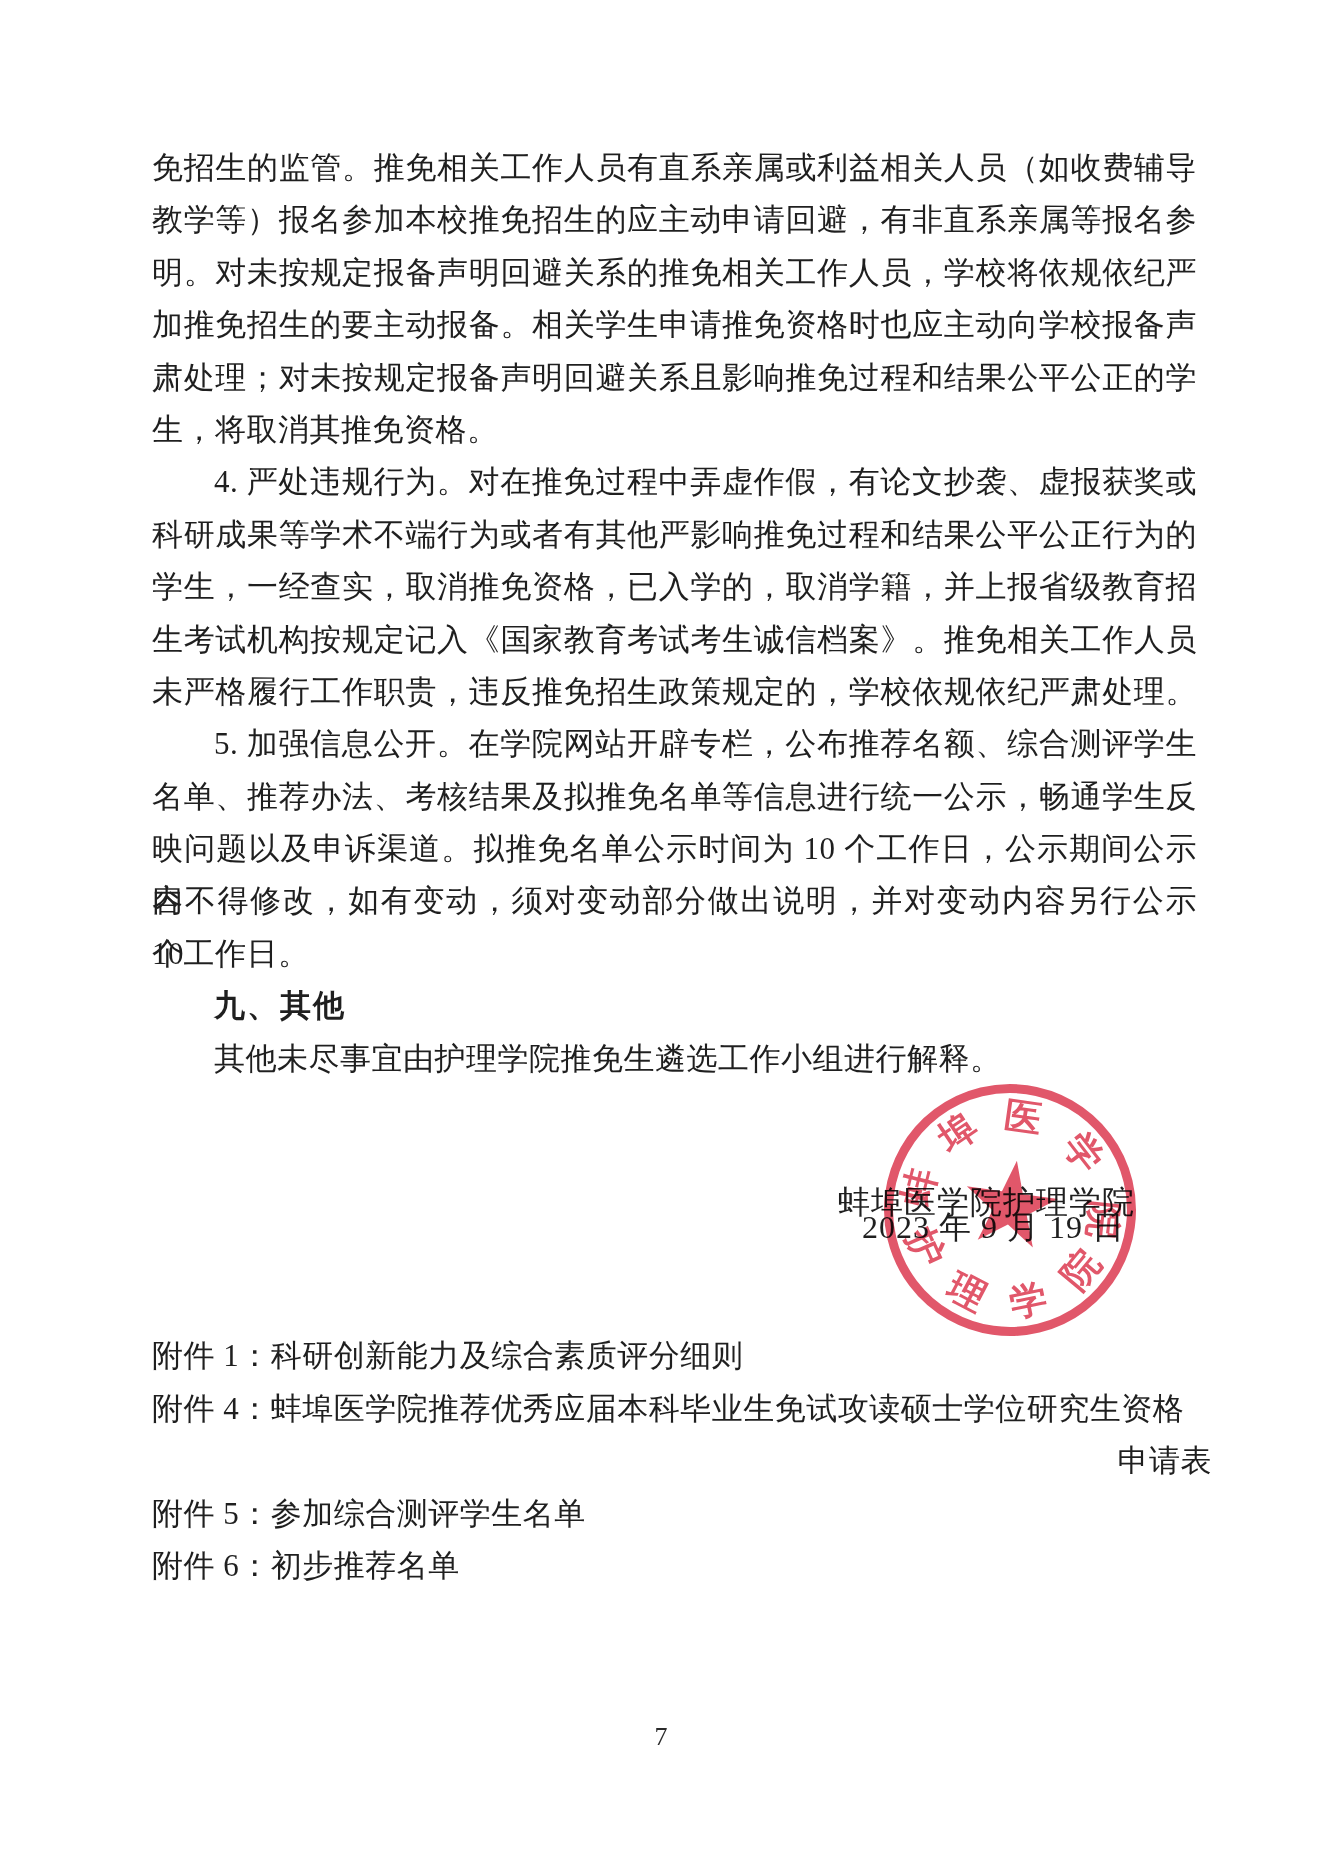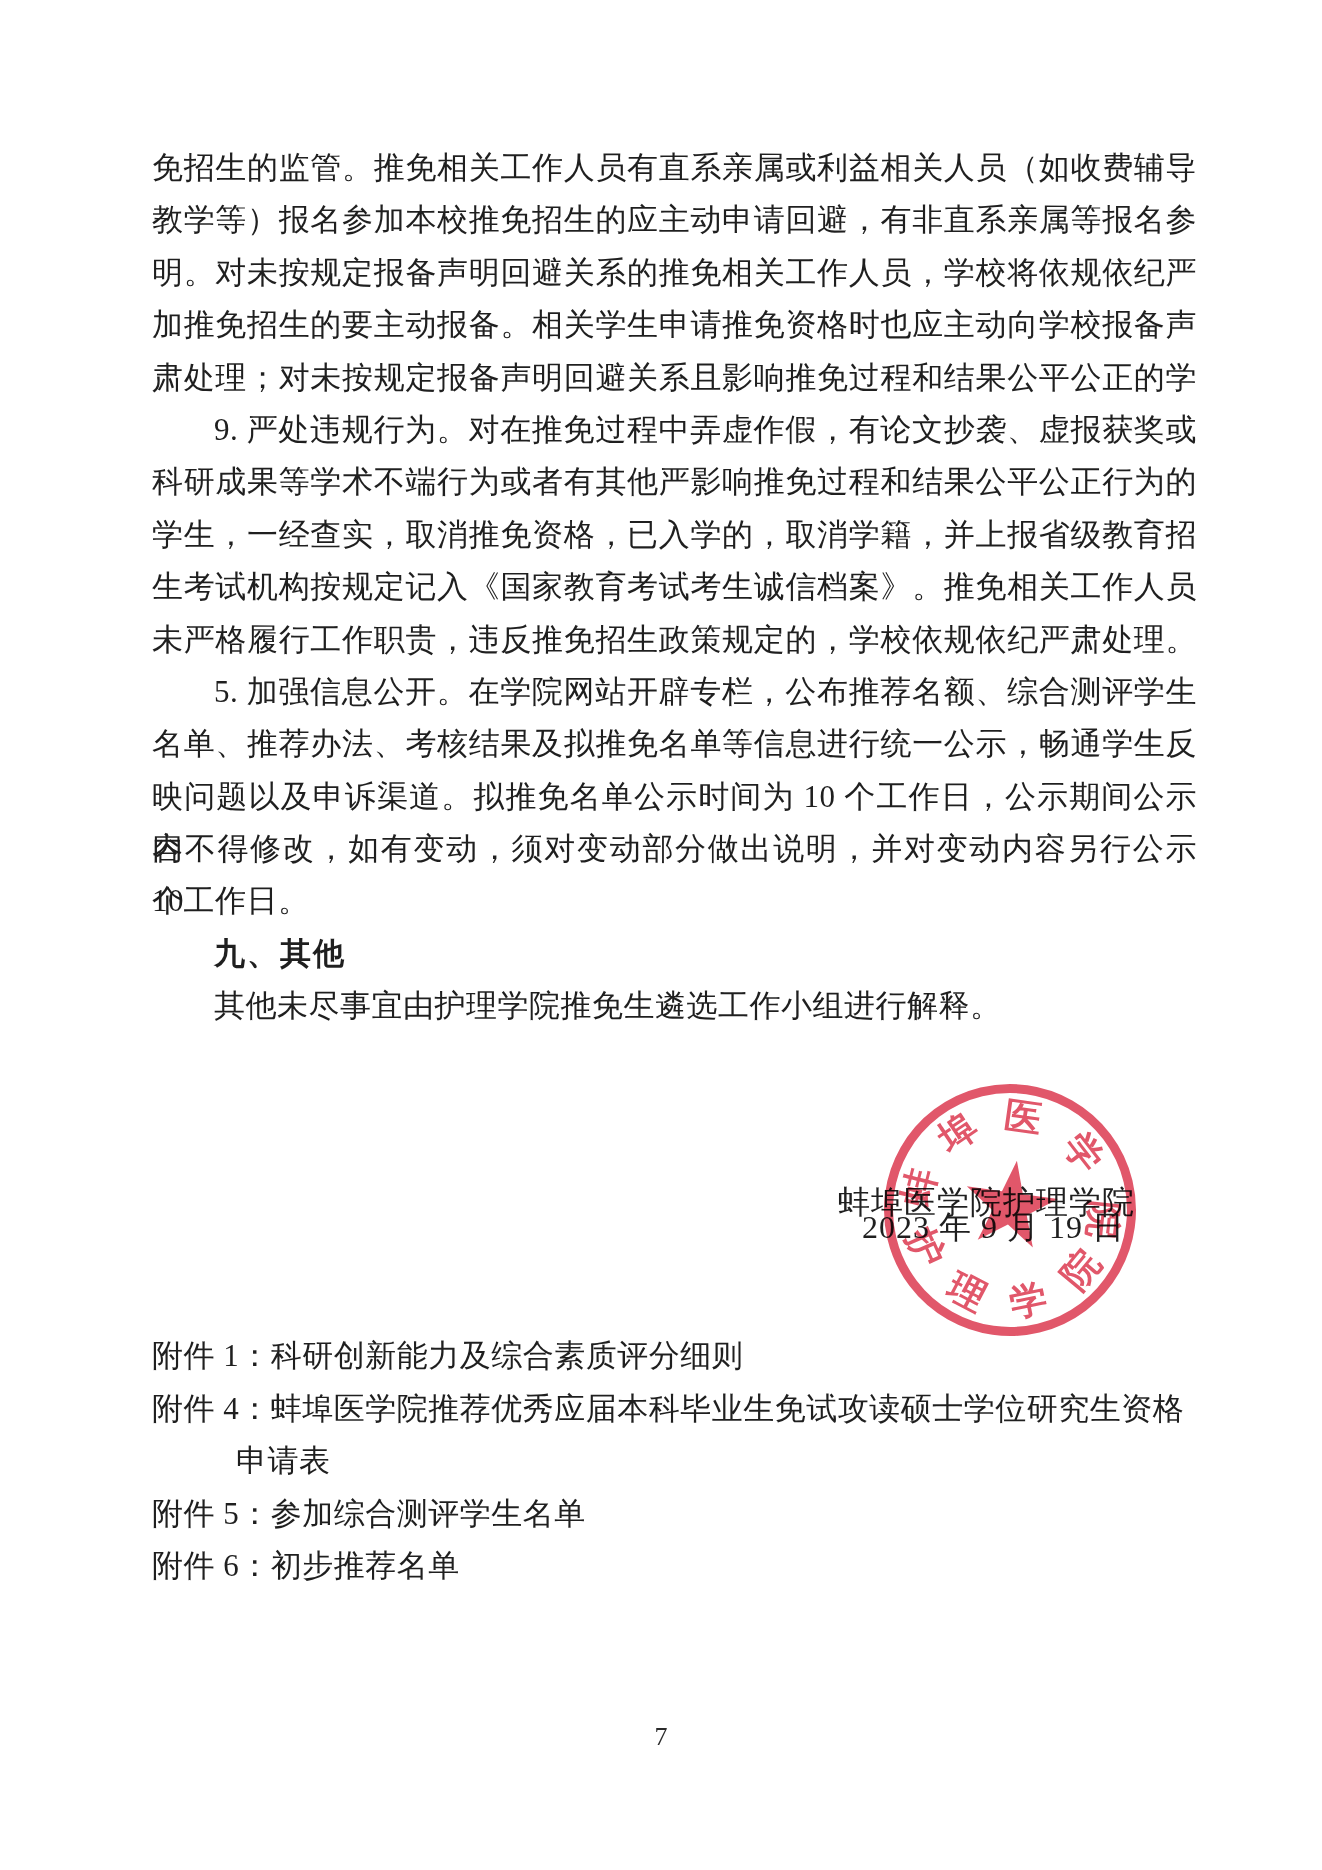--- a/index.html
+++ b/index.html
@@ -66,40 +66,41 @@
     font-family:"Liberation Serif","DejaVu Serif",serif;
   }
   
   .attachments{
     position:absolute;left:152px;top:1330px;width:1060px;
   }
   .att-line{
     font-size:31px;line-height:52.6px;height:52.6px;
     white-space:nowrap;letter-spacing:0.5px;
   }
-  .att-line.cont{padding-left:84px;}
+  .att-line.cont{padding-left:84px;text-align:right;}
   
   .page-number{
     position:absolute;left:0;top:1722px;width:100%;
     text-align:center;font-size:26px;color:#2a2a2a;
   }
 </style>
 </head>
 <body>
 
 <div class="page">
 
   <div class="body-text">
 
   <div class="line j">免招生的监管。推免相关工作人员有直系亲属或利益相关人员（如收费辅导</div>
       <div class="line j">教学等）报名参加本校推免招生的应主动申请回避，有非直系亲属等报名参</div>
       <div class="line j">明。对未按规定报备声明回避关系的推免相关工作人员，学校将依规依纪严</div>
       <div class="line j">加推免招生的要主动报备。相关学生申请推免资格时也应主动向学校报备声</div>
       <div class="line j">肃处理；对未按规定报备声明回避关系且影响推免过程和结果公平公正的学</div>
-      <div class="line j ind">9. 严处违规行为。对在推免过程中弄虚作假，有论文抄袭、虚报获奖或</div>
+      <div class="line">生，将取消其推免资格。</div>
+      <div class="line j ind">4. 严处违规行为。对在推免过程中弄虚作假，有论文抄袭、虚报获奖或</div>
       <div class="line j">科研成果等学术不端行为或者有其他严影响推免过程和结果公平公正行为的</div>
       <div class="line j">学生，一经查实，取消推免资格，已入学的，取消学籍，并上报省级教育招</div>
       <div class="line j">生考试机构按规定记入《国家教育考试考生诚信档案》。推免相关工作人员</div>
       <div class="line j">未严格履行工作职贵，违反推免招生政策规定的，学校依规依纪严肃处理。</div>
       <div class="line j ind">5. 加强信息公开。在学院网站开辟专栏，公布推荐名额、综合测评学生</div>
       <div class="line j">名单、推荐办法、考核结果及拟推免名单等信息进行统一公示，畅通学生反</div>
       <div class="line j">映问题以及申诉渠道。拟推免名单公示时间为 10 个工作日，公示期间公示内</div>
       <div class="line j">容不得修改，如有变动，须对变动部分做出说明，并对变动内容另行公示 10</div>
       <div class="line">个工作日。</div>
       <div class="line ind bold">九、其他</div>

